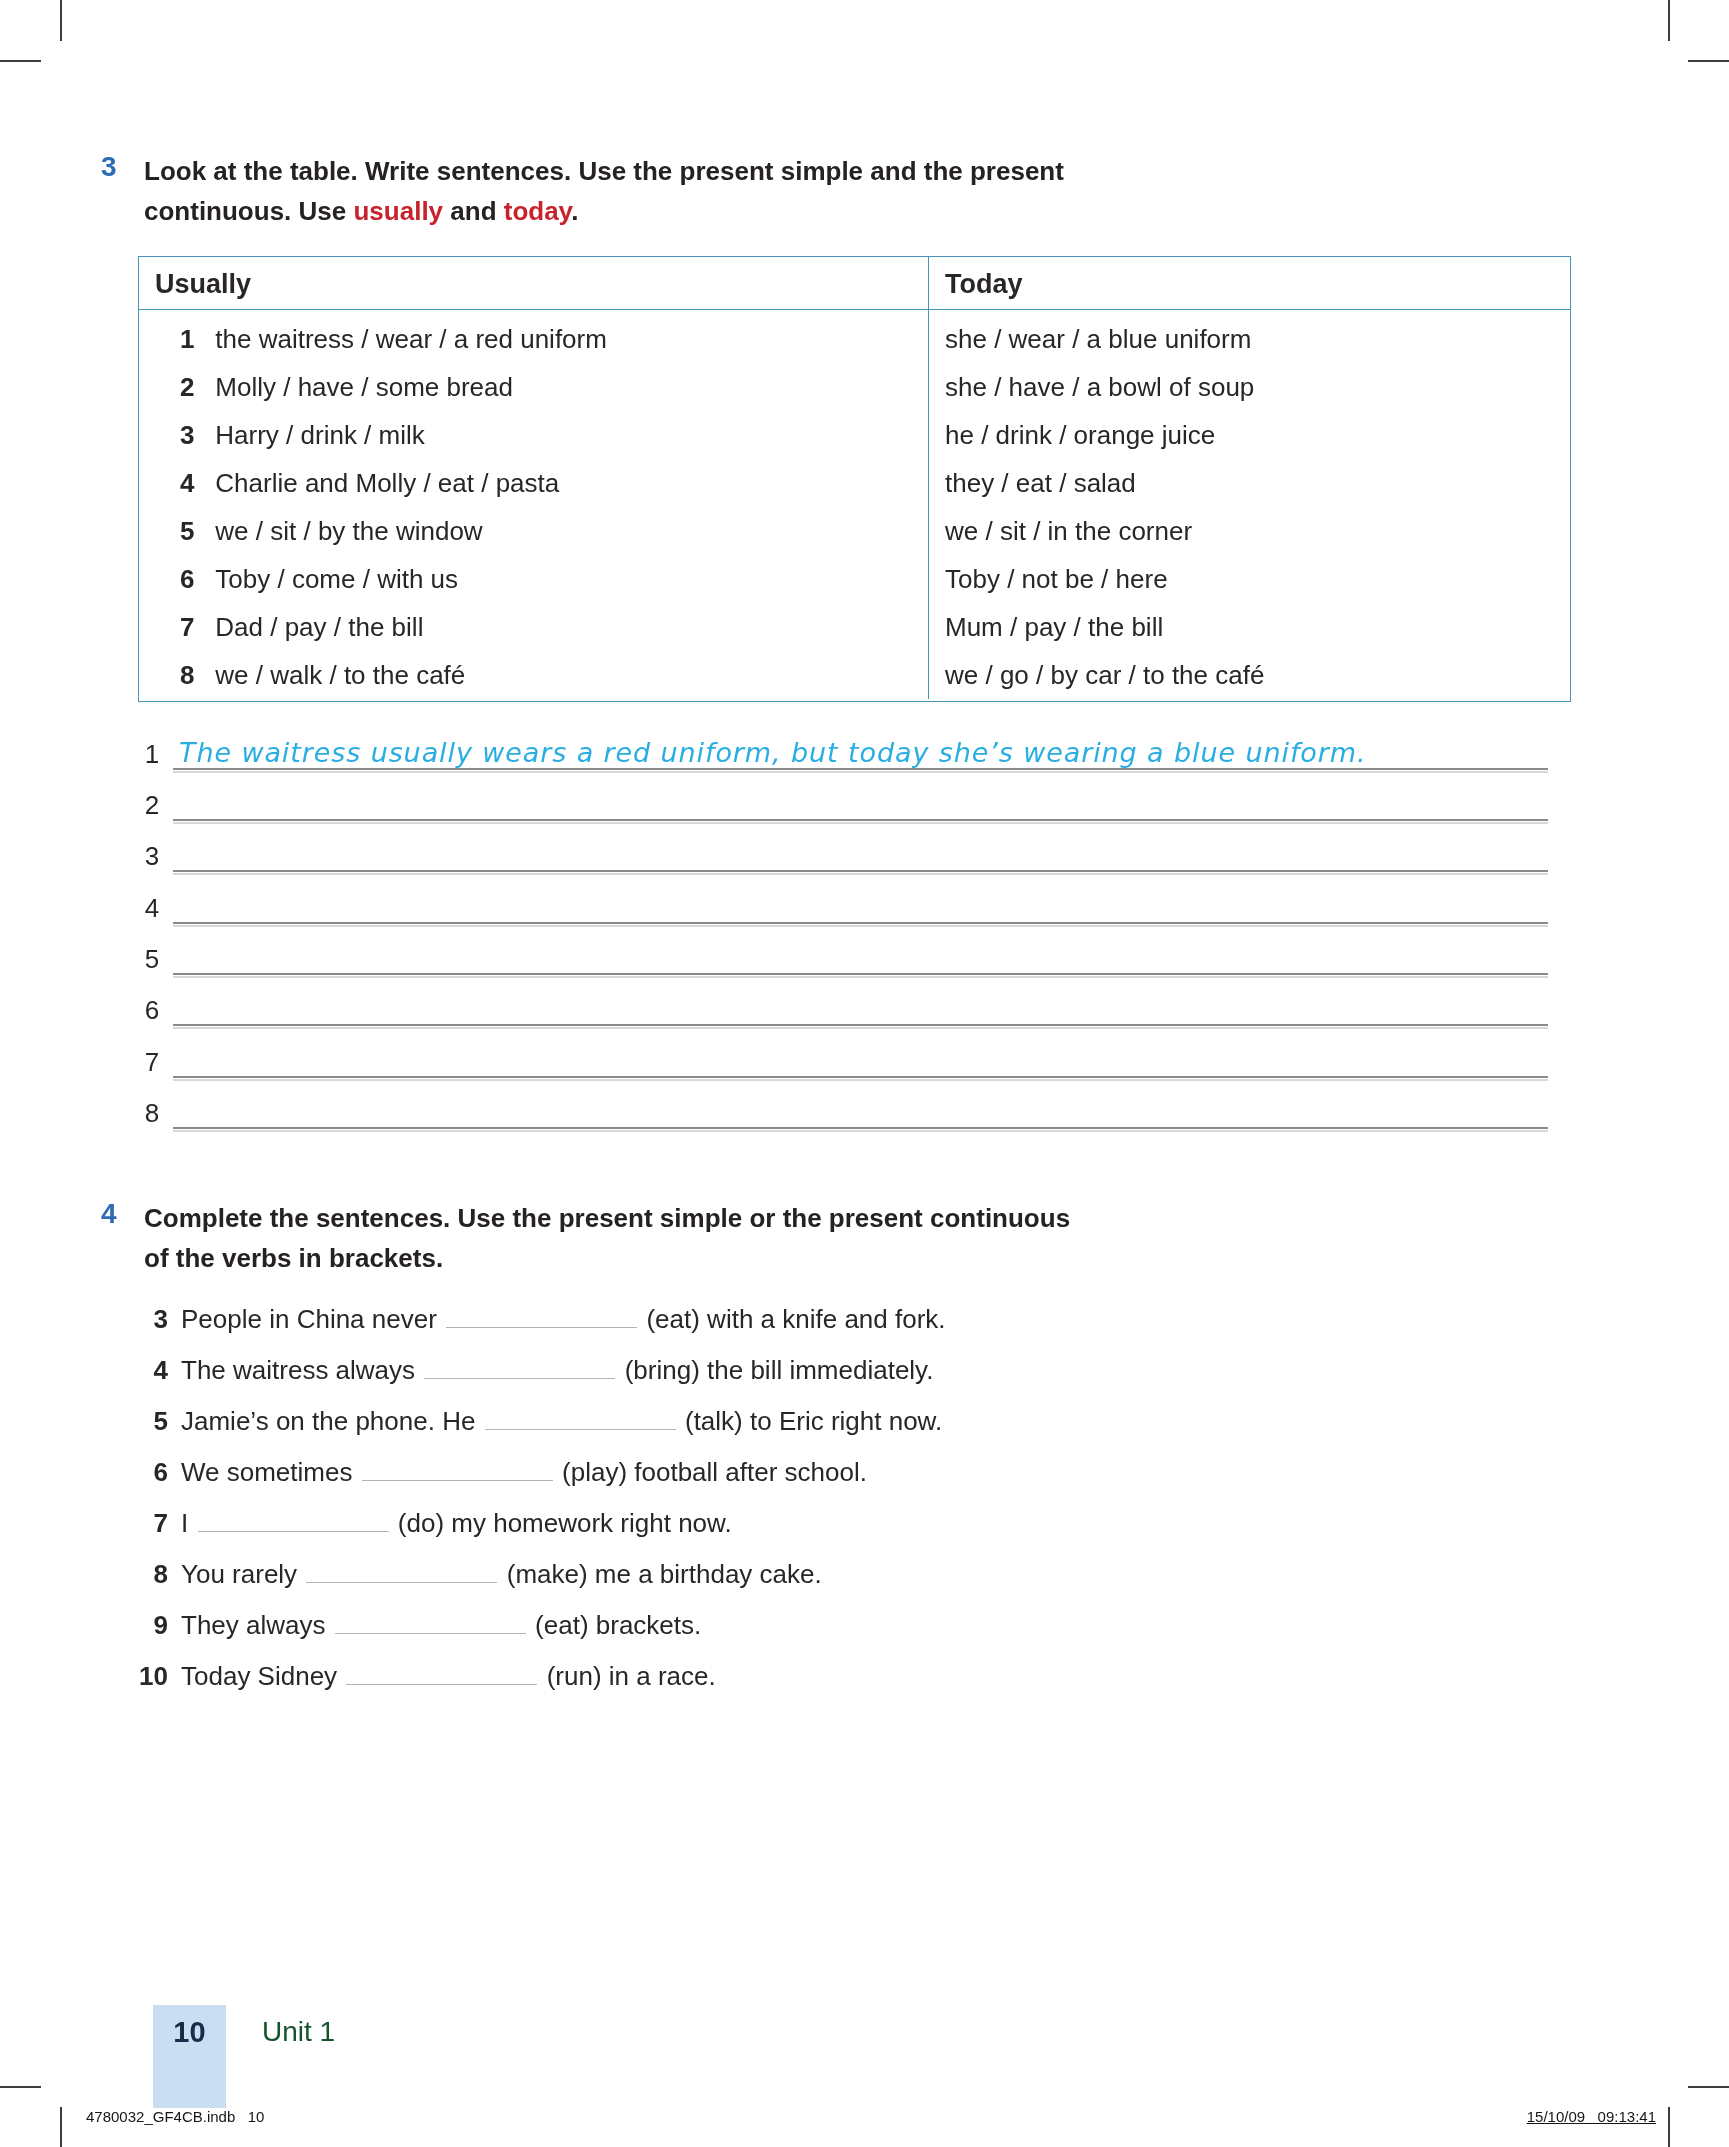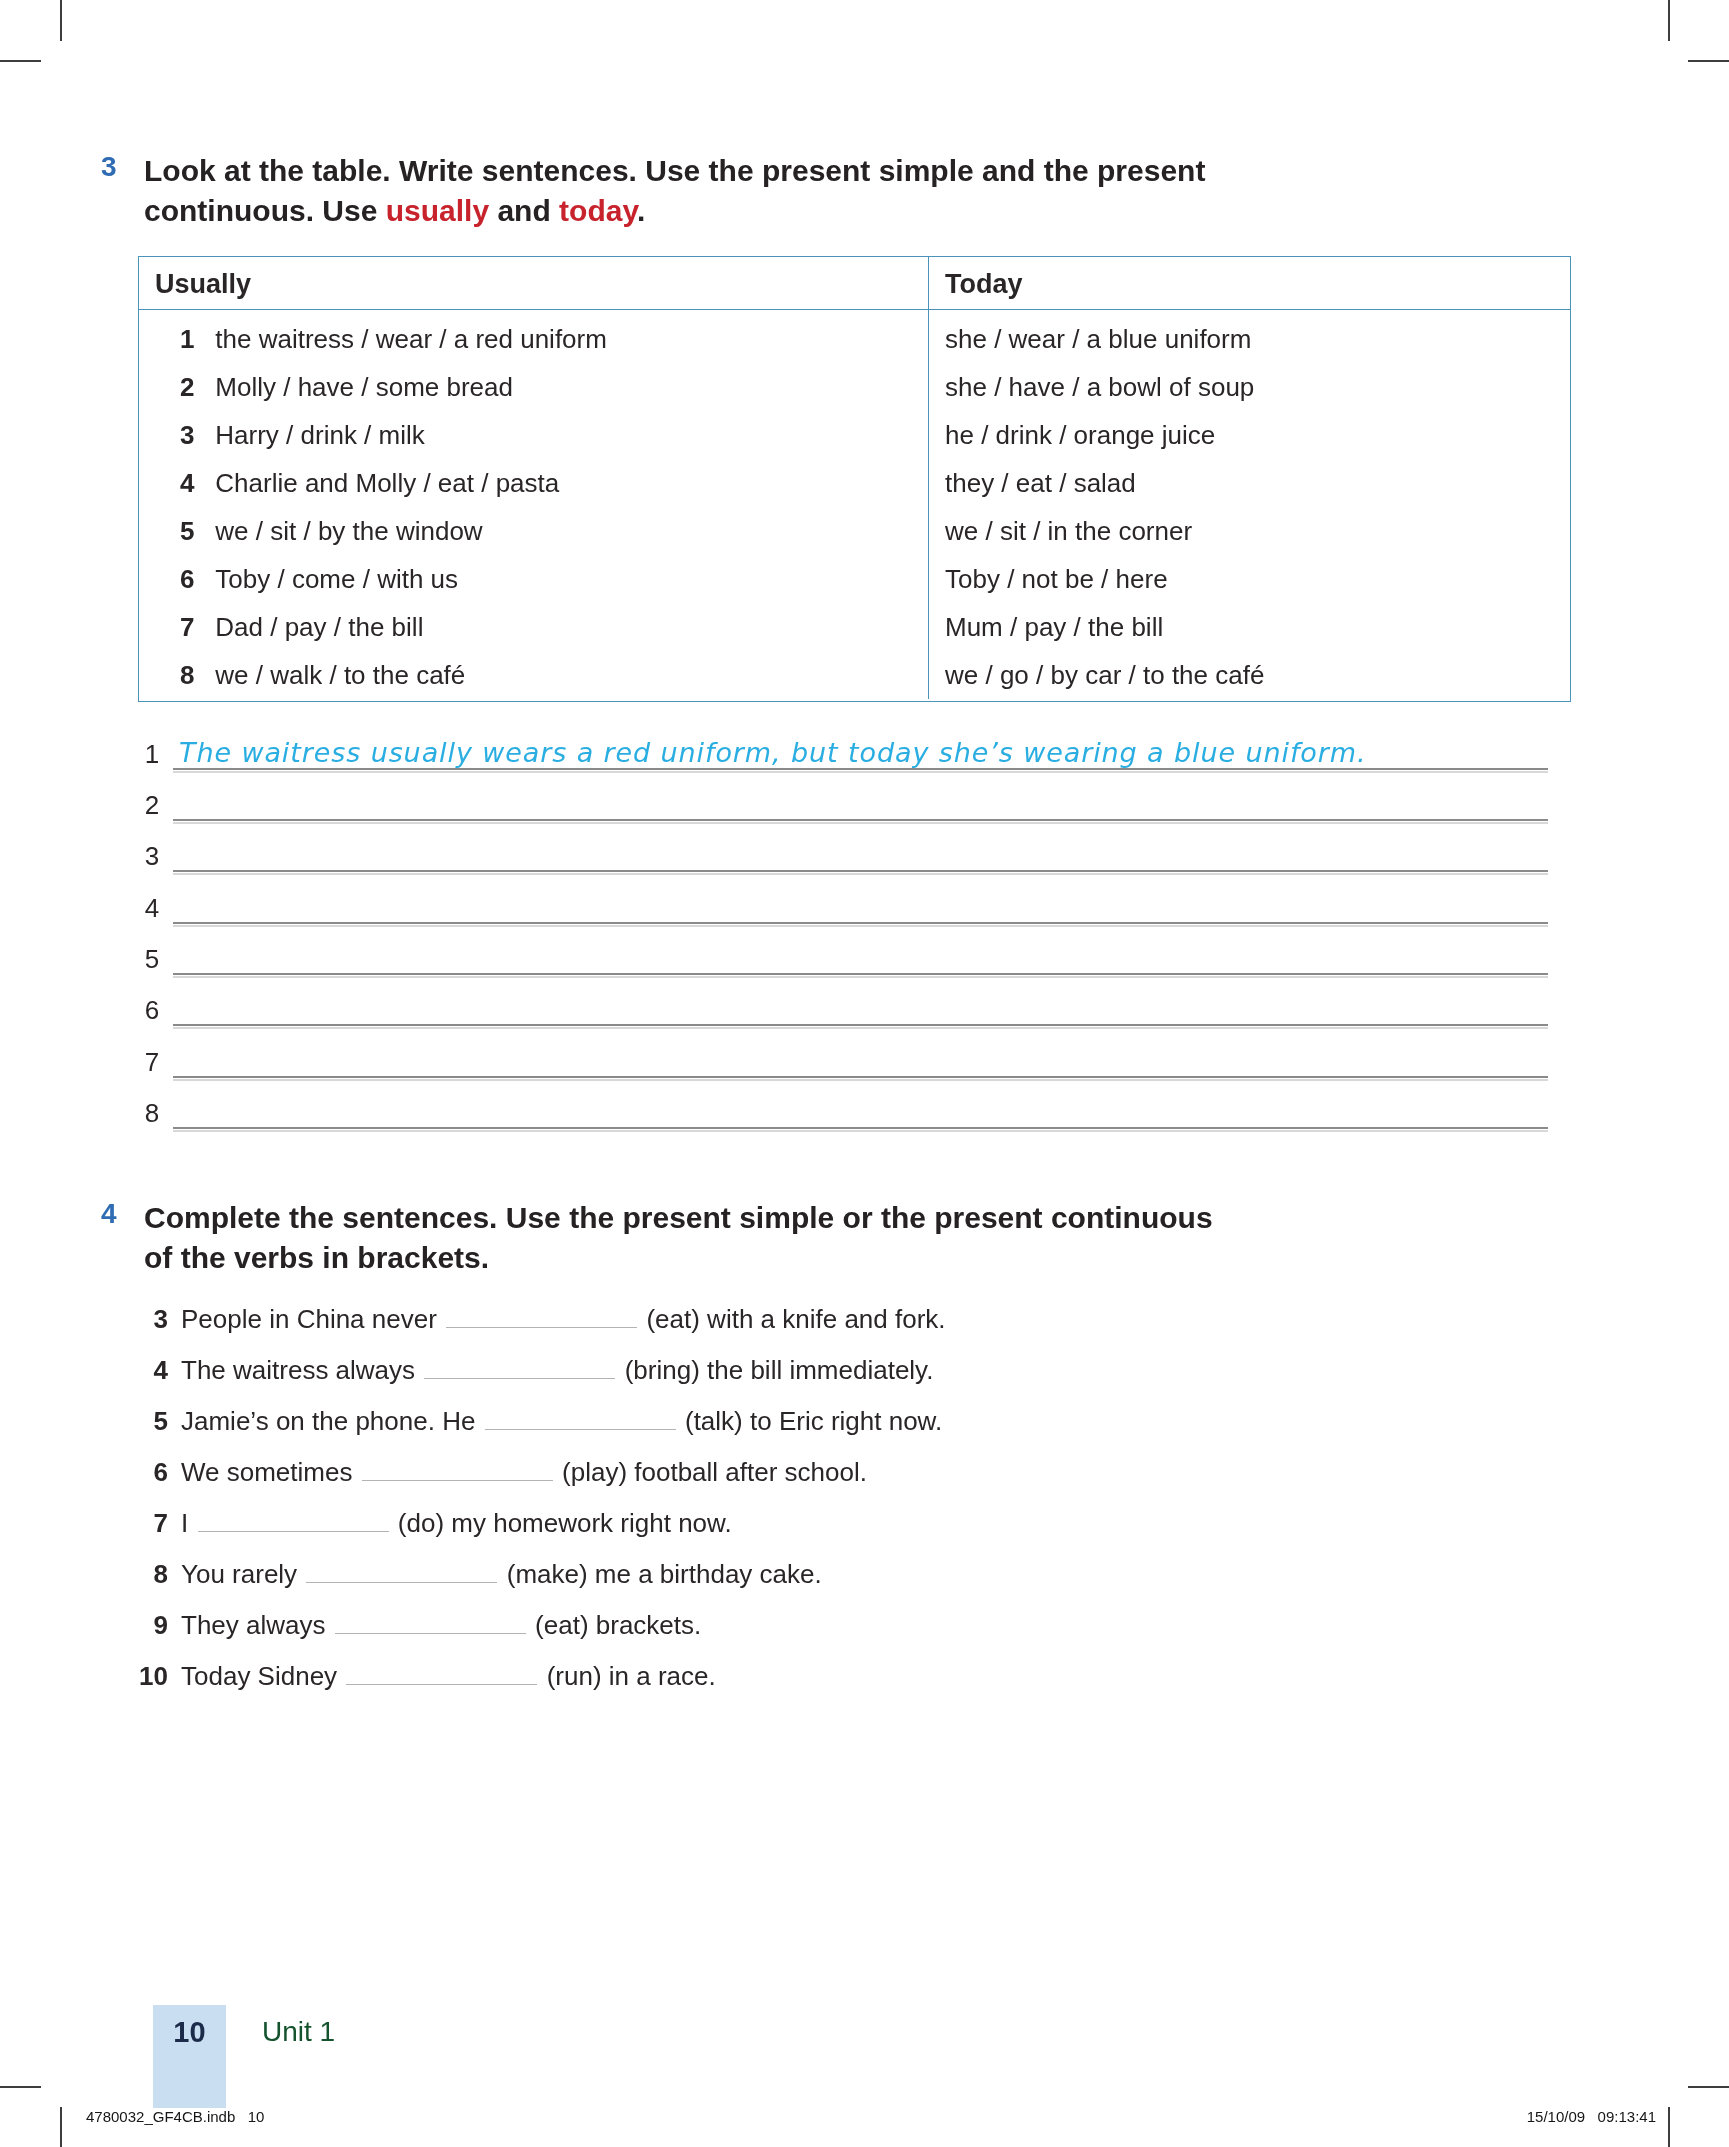--- a/index.html
+++ b/index.html
@@ -15,21 +15,21 @@
   .crop.v { width:1.9px; height:41px; }
   .crop.h { width:41px; height:1.9px; }
 
   
   .ex-num {
     position:absolute; left:101px; width:37px;
     font-size:28px; font-weight:700; color:#2f6cb3;
   }
   .ex-instr {
     position:absolute; left:144px;
-    font-size:30px; font-weight:700; line-height:40px;
+    font-size:26px; font-weight:700; line-height:40px;
     color:#262223; white-space:nowrap;
   }
   .red-word { color:#c8232c; }
 
   
   .grammar-table {
     position:absolute; left:138px; top:256px;
     width:1433px; height:446px;
     border:1.9px solid #4a94ba; box-sizing:border-box;
     background:#fff;
@@ -71,21 +71,21 @@
   
   .page-box {
     position:absolute; left:153px; top:2005px; width:73px; height:103px;
     background:#c9def1; text-align:center;
   }
   .page-box .pnum { display:block; margin-top:11.2px; font-size:29px; font-weight:700; color:#1c2b4a; }
   .unit-label { position:absolute; left:262px; top:2016px; font-size:28px; color:#14532d; }
 
   .imprint { position:absolute; top:2108px; font-size:15px; color:#161616; white-space:pre; }
   .imprint.left { left:86px; }
-  .imprint.right { right:73px; }
+  .imprint.right { right:73px;text-decoration:underline; }
 </style>
 </head>
 <body>
 
 <div class="crop v" style="left:60px; top:0;"></div>
 <div class="crop h" style="left:0; top:60px;"></div>
 <div class="crop v" style="left:1668px; top:0;"></div>
 <div class="crop h" style="left:1688px; top:60px;"></div>
 <div class="crop v" style="left:60px; top:2107px;"></div>
 <div class="crop h" style="left:0; top:2086px;"></div>

